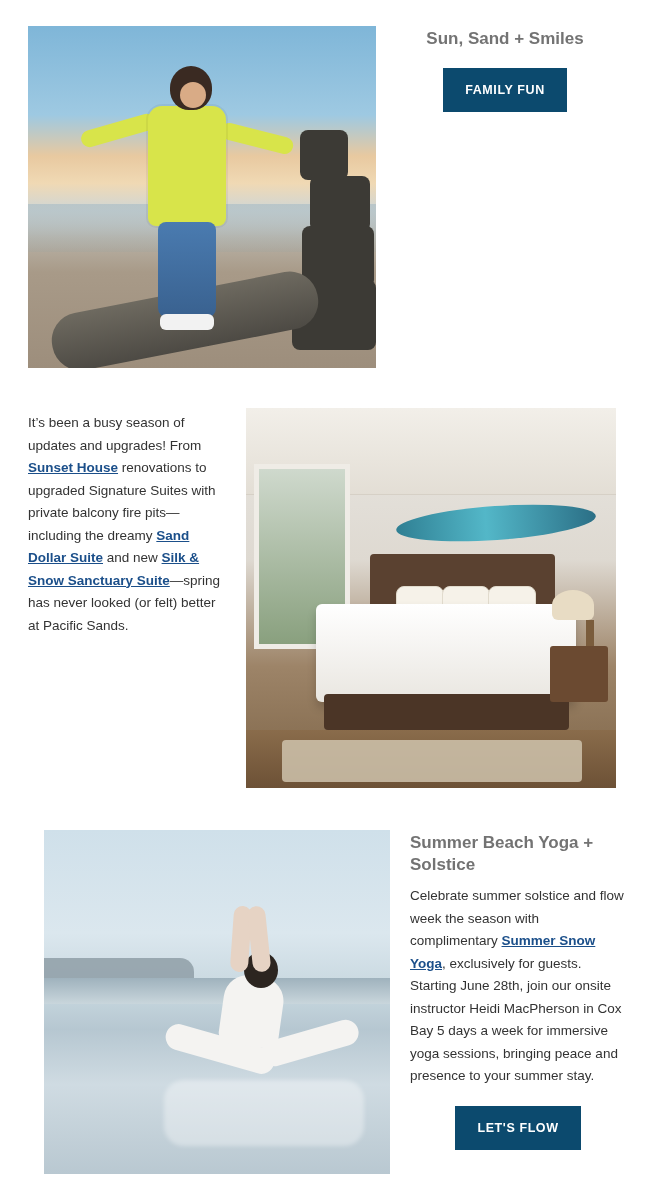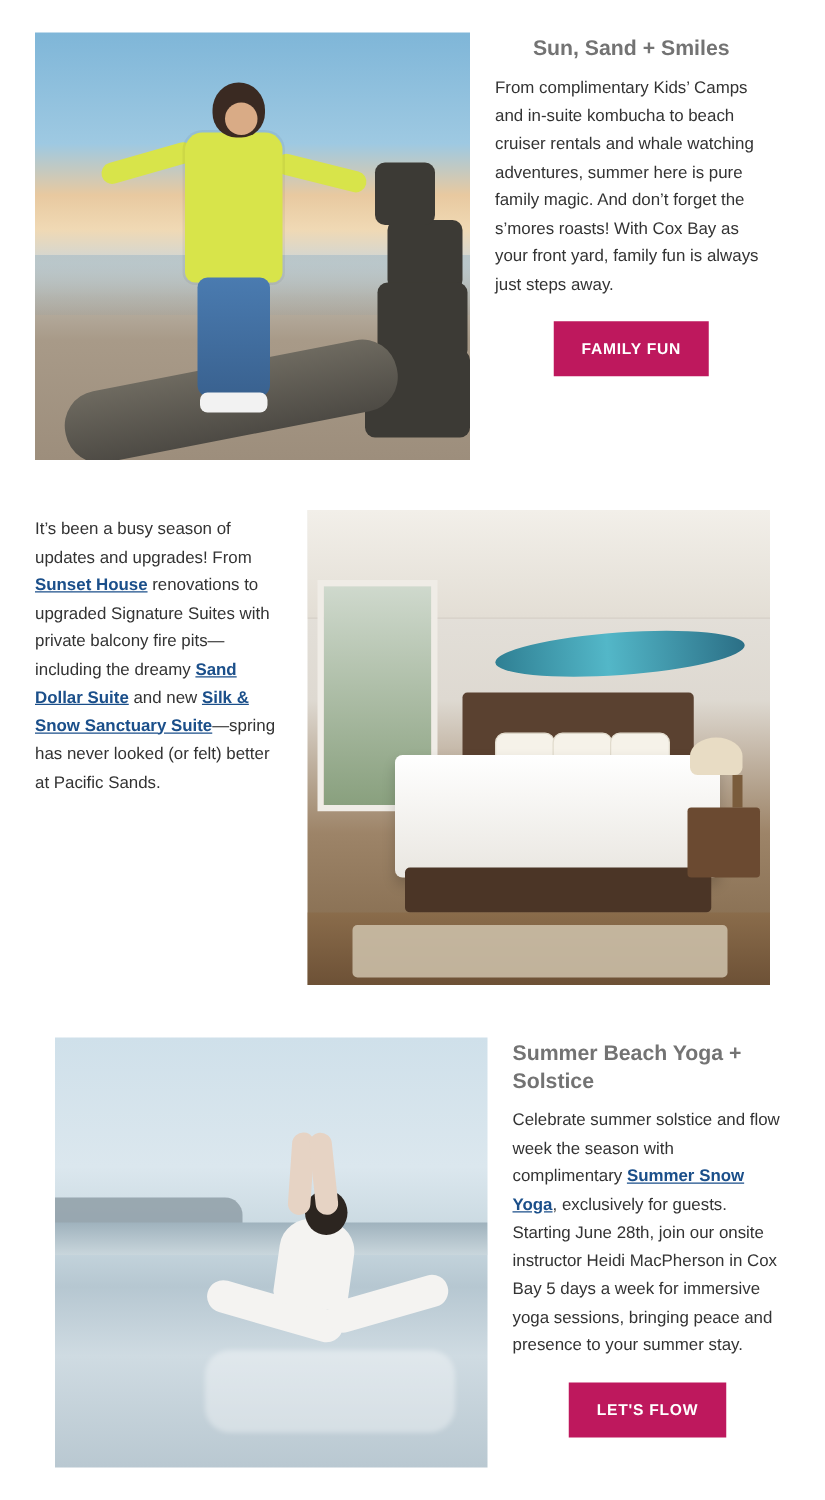--- a/index.html
+++ b/index.html
@@ -164,21 +164,21 @@
     color: #333333;
     margin: 0;
   }
   .body-txt a, .link {
     color: #1b4f8a;
     text-decoration: underline;
     font-weight: bold;
   }
   .btn {
     display: inline-block;
-    background: #be185d;
+    background: #0c4a6e;
     color: #ffffff;
     font-size: 12.5px;
     font-weight: bold;
     letter-spacing: .6px;
     padding: 15px 22px;
     text-align: center;
     text-decoration: none;
     border: 0;
     cursor: pointer;
     font-family: "Liberation Sans", sans-serif;
@@ -344,21 +344,20 @@
         <div class="pbk-arm-r"></div>
         <div class="pbk-body"></div>
         <div class="pbk-head"></div>
         <div class="pbk-face"></div>
         <div class="pbk-legs"></div>
         <div class="pbk-shoe"></div>
       </div>
     </div>
     <div class="txt-col">
       <h2 class="h-title center">Sun, Sand + Smiles</h2>
-      <p class="body-txt">From complimentary Kids’ Camps and in-suite kombucha to beach cruiser rentals and whale watching adventures, summer here is pure family magic. And don’t forget the s’mores roasts! With Cox Bay as your front yard, family fun is always just steps away.</p>
       <div class="btn-wrap center">
         <a class="btn" href="#">FAMILY FUN</a>
       </div>
     </div>
   </div>
 
   <div class="spacer"></div>
 
   <div class="section sec2">
     <div class="txt-col">

